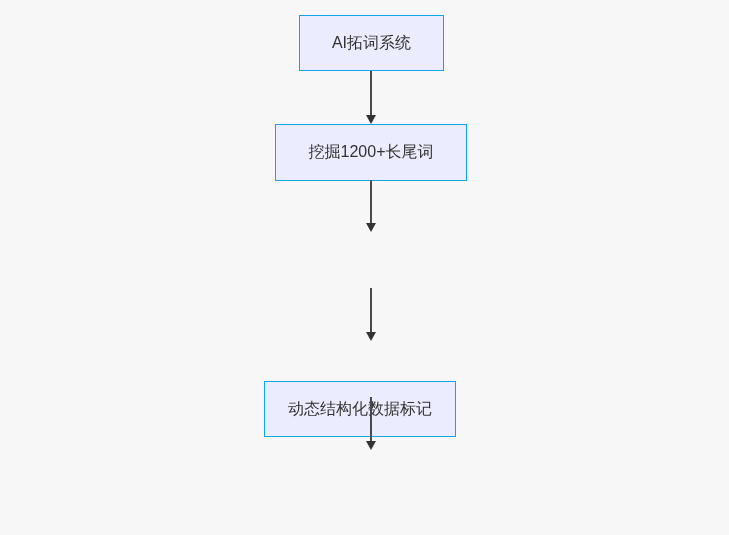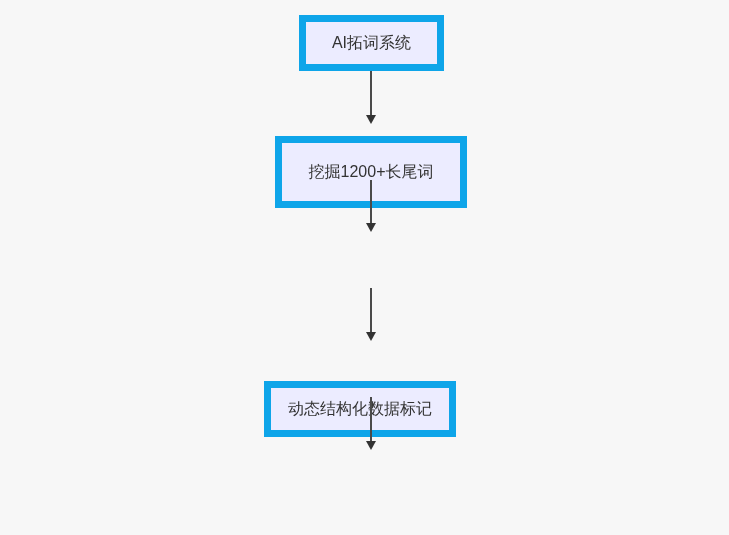--- a/index.html
+++ b/index.html
@@ -13,31 +13,31 @@
   }
   .canvas {
     position: relative;
     width: 729px;
     height: 535px;
   }
   .node {
     position: absolute;
     box-sizing: border-box;
     background: #ECECFF;
-    border: 7px solid #0ea5e9;
+    border: 1px solid #0ea5e9;
     color: #333333;
     font-size: 16px;
     display: flex;
     align-items: center;
     justify-content: center;
     text-align: center;
     white-space: nowrap;
   }
   .node-0 { left: 299px; top: 15px;  width: 145px; height: 56px; }
-  .node-1 { left: 275px; top: 136px; width: 192px; height: 72px; }
+  .node-1 { left: 275px; top: 124px; width: 192px; height: 57px; }
   .node-2 { left: 261px; top: 232px; width: 222px; height: 56px; }
   .node-3 { left: 264px; top: 341px; width: 192px; height: 56px; margin-top: 40px; }
   .node-4 { left: 253px; top: 450px; width: 235px; height: 56px; }
 
   .edge-line {
     position: absolute;
     left: 370px;
     width: 2px;
     background: #4a4a4a;
   }

